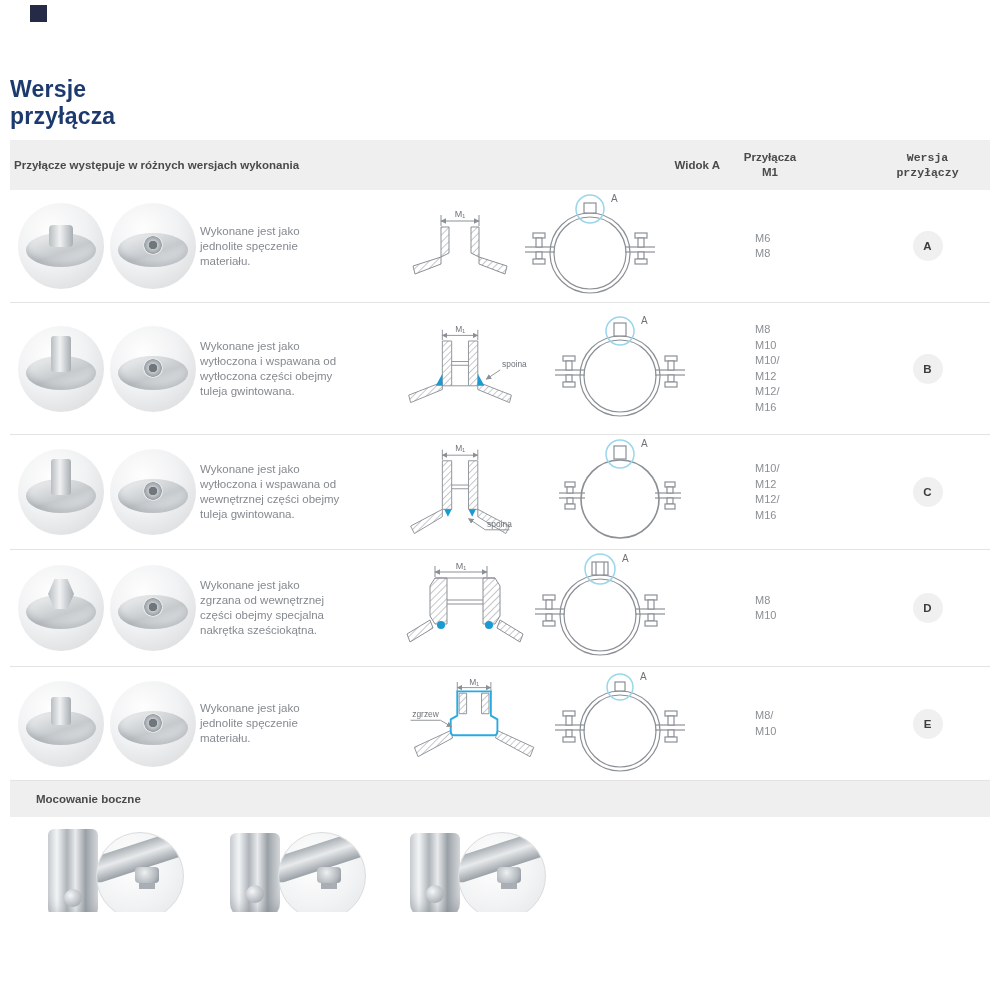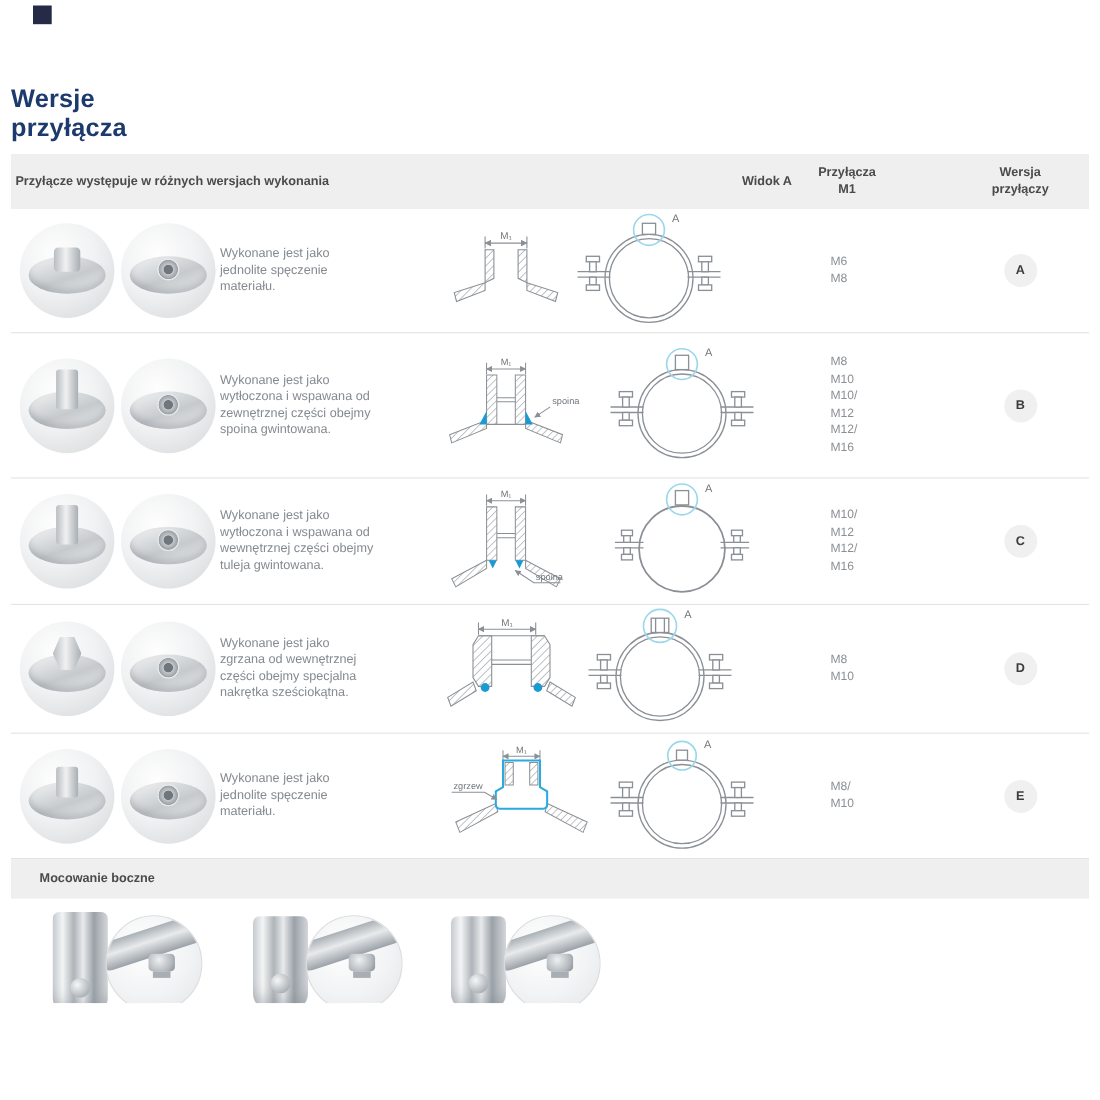--- a/index.html
+++ b/index.html
@@ -8,21 +8,21 @@
   .corner-mark{position:absolute;left:30px;top:5px;width:17px;height:17px;background:#252b46;}
   .title{margin:76px 0 0 10px;font-size:23px;line-height:27px;font-weight:bold;
          color:#1d3a6e;white-space:pre-line;letter-spacing:.2px;}
   .table{margin:10px 10px 0 10px;}
   
   .thead{display:grid;grid-template-columns:395px 315px 145px auto;background:#efefef;
          min-height:50px;align-items:center;font-size:11.5px;font-weight:bold;color:#4a4a4c;}
   .th-desc{padding-left:4px;}
   .th-view{padding-left:8px;text-align:right;}
   .th-threads span{display:block;width:100px;text-align:center;white-space:pre-line;line-height:15px;}
-  .th-version{text-align:center;white-space:pre-line;line-height:15px;}
+  .th-version{text-align:center;white-space:pre-line;line-height:15px;font-family:Liberation Mono, monospace;}
   
   .row{display:grid;grid-template-columns:190px 205px 315px 145px auto;
        border-bottom:1px solid #e3e3e3;align-items:center;}
   .r1{min-height:106px}.r2{min-height:131px}.r3{min-height:114px}.r4{min-height:116px}.r5{min-height:113px}
   .cell-photos{display:flex;gap:6px;padding-left:8px;align-items:center;}
   .photo{width:86px;height:86px;border-radius:50%;position:relative;flex:0 0 auto;
          background:radial-gradient(circle at 38% 32%,#fefefe 0%,#f1f2f3 45%,#dfe1e3 78%,#cfd2d5 100%);}
   .photo .plate{position:absolute;left:8px;top:30px;width:70px;height:34px;border-radius:50%;
          background:linear-gradient(160deg,#f4f5f6,#c6cacd 55%,#eceeef);
          box-shadow:inset 0 -4px 6px rgba(130,136,142,.4);}
@@ -161,21 +161,21 @@
       <div class="cell-photos">
         <div class="photo v-cyl">
             <div class="plate"></div>
             <div class="boss"></div>
           </div>
         <div class="photo v-top">
             <div class="plate"></div>
             <div class="boss"></div>
           </div>
       </div>
-      <div class="cell-desc">Wykonane jest jako wytłoczona i wspawana od zewnętrznej części obejmy spoina gwintowana.</div>
+      <div class="cell-desc">Wykonane jest jako wytłoczona i wspawana od wytłoczona części obejmy tuleja gwintowana.</div>
       <div class="cell-draw">
         <svg width="140" height="90" viewBox="0 0 150 96">
           <g stroke="#8b9096" fill="none" stroke-width="1">
             <line x1="40" y1="6" x2="40" y2="17"></line>
               <line x1="78" y1="6" x2="78" y2="17"></line>
             <line x1="40" y1="12" x2="78" y2="12" marker-start="url(#arrow)" marker-end="url(#arrow)"></line>
             <polygon points="40,18 50,18 50,66 40,66" fill="url(#hatch)"></polygon>
             <polygon points="68,18 78,18 78,66 68,66" fill="url(#hatch)"></polygon>
             <line x1="50" y1="40" x2="68" y2="40"></line>
               <line x1="50" y1="44" x2="68" y2="44"></line>

